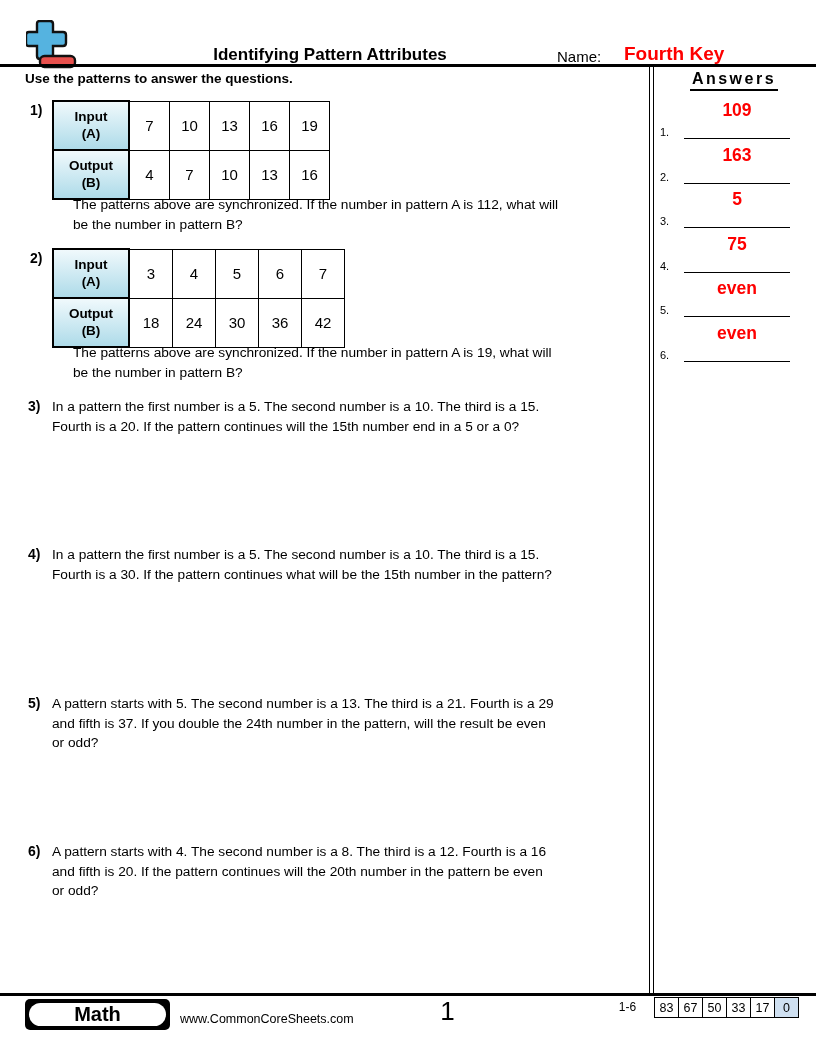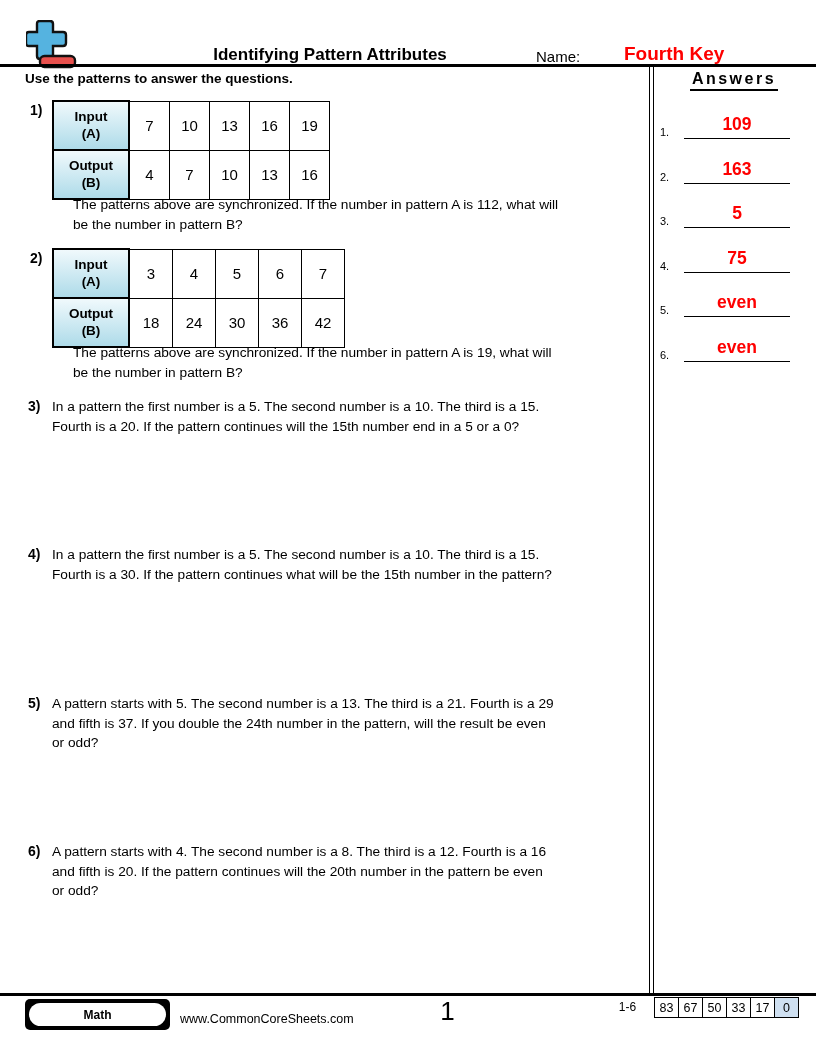--- a/index.html
+++ b/index.html
@@ -5,21 +5,21 @@
   html,body{margin:0;padding:0;background:#fff;}
   .page{position:relative;width:816px;height:1056px;background:#fff;overflow:hidden;
         font-family:"Liberation Sans",sans-serif;color:#000;}
   .abs{position:absolute;}
 
   
   .logo{left:26px;top:20px;}
   .logo-plus{fill:var(--logo-blue);stroke:#111;stroke-width:2.4;}
   .logo-minus{fill:var(--logo-red);stroke:#111;stroke-width:2.4;}
   .title{left:140px;top:45px;width:380px;text-align:center;font-size:17px;font-weight:700;}
-  .name-label{left:536px;top:48px;font-size:15px;}
+  .name-label{left:557px;top:48px;font-size:15px;}
   .name-value{left:624px;top:43px;font-size:19px;font-weight:bold;color:var(--accent-red);}
   .header-rule{left:0;top:64px;width:816px;height:3px;background:#000;}
   .instruction{left:25px;top:71px;font-size:13.5px;font-weight:bold;}
 
   
   .v-divider{left:649px;top:67px;width:3px;height:926px;
              border-left:1.8px solid #000;border-right:1.8px solid #000;}
 
   
   .qnum{font-weight:bold;font-size:14px;}
@@ -34,28 +34,28 @@
   .t2 .dcell{width:40px;font-size:15px;}
 
   
   .answers-title-wrap{left:656px;top:70px;width:156px;text-align:center;}
   .answers-title{display:inline-block;font-size:16px;font-weight:bold;letter-spacing:2.5px;
                  border-bottom:2px solid #000;padding:0 2px 1px 2px;}
   .ans-item{position:absolute;left:658px;width:140px;height:28px;}
   .ans-num{position:absolute;left:2px;bottom:1px;font-size:11px;}
   .ans-line{position:absolute;left:26px;bottom:0;width:106px;border-bottom:1.7px solid #000;
             text-align:center;color:var(--accent-red);font-weight:bold;font-size:17.5px;
-            padding-bottom:2px;line-height:24px;}
+            padding-bottom:16px;line-height:24px;}
 
   
   .footer-rule{left:0;top:993px;width:816px;height:2.6px;background:#000;}
   .subject-badge{left:25px;top:999px;width:145px;height:31px;background:#000;border-radius:5px;}
   .subject-badge-inner{position:absolute;left:4px;top:4px;right:4px;bottom:4px;background:#fff;
                        border-radius:13px;display:flex;align-items:center;justify-content:center;
-                       font-size:12px;font-weight:bold;}
+                       font-size:20px;font-weight:bold;}
   .website{left:180px;top:1012px;font-size:12.5px;}
   .page-number{left:420px;top:996px;width:55px;text-align:center;font-size:26px;}
   .score-label{left:610px;top:1000px;width:35px;text-align:center;font-size:12px;}
   .score-table{left:654px;top:997px;border-collapse:collapse;}
   .score-table td{border:1.6px solid #000;width:21px;height:17px;text-align:center;
                   font-size:12.5px;background:#fff;}
   .score-table td.last{background:var(--score-bg);}
 </style>
 </head>
 <body>

